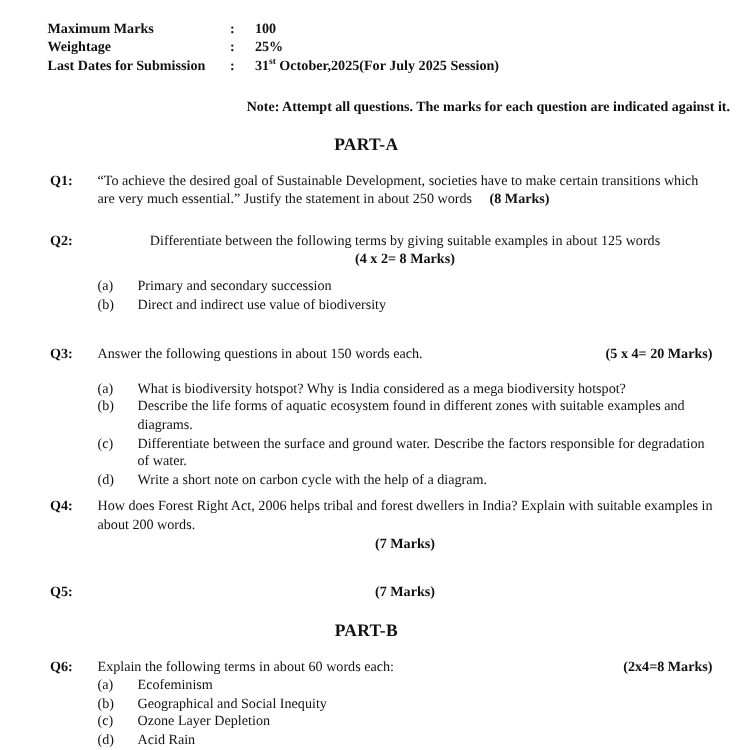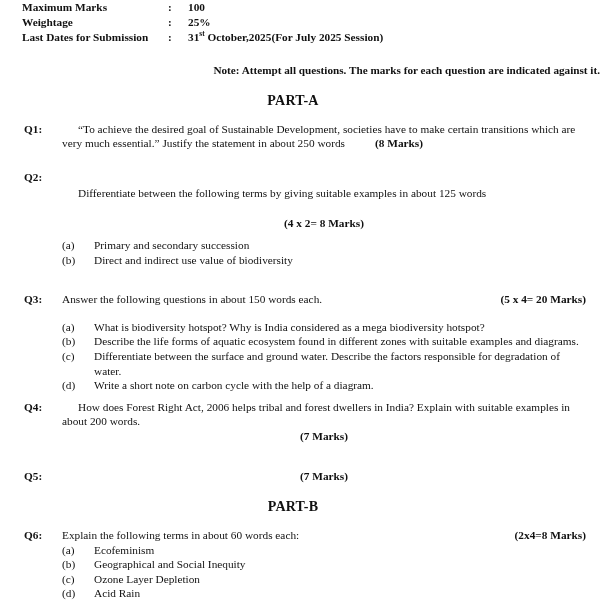--- a/index.html
+++ b/index.html
@@ -13,21 +13,21 @@
     height: 600px;
     overflow: hidden;
     font-family: "Liberation Serif", "DejaVu Serif", serif;
     color: #111111;
     -webkit-font-smoothing: antialiased;
   }
   .page {
     position: relative;
     width: 600px;
     height: 600px;
-    padding: 0;
+    padding: 16px;
     box-sizing: border-box;
   }
 
   
   .meta {
     margin: 0;
     padding: 0 0 0 22px;
     font-weight: bold;
     font-size: 11.3px;
     line-height: 15.2px;
@@ -86,21 +86,22 @@
   }
   .q-label {
     flex: 0 0 38px;
     font-weight: bold;
   }
   .q-body {
     flex: 1 1 auto;
     position: relative;
   }
   .q-text {
-    margin: 16px;
+    margin: 0;
+    text-align: center;
   }
   .marks {
     font-weight: bold;
     white-space: nowrap;
   }
   .marks-inline {
     padding-left: 14px;
   }
   .marks-right {
     display: block;

